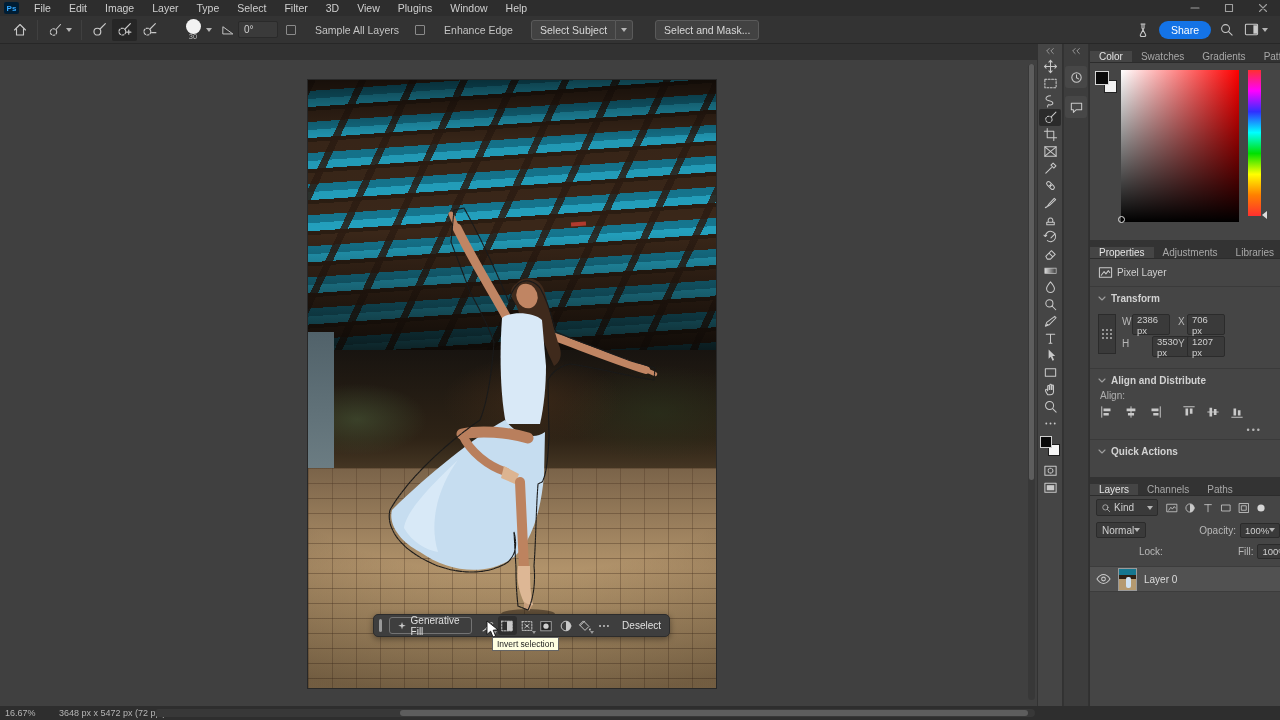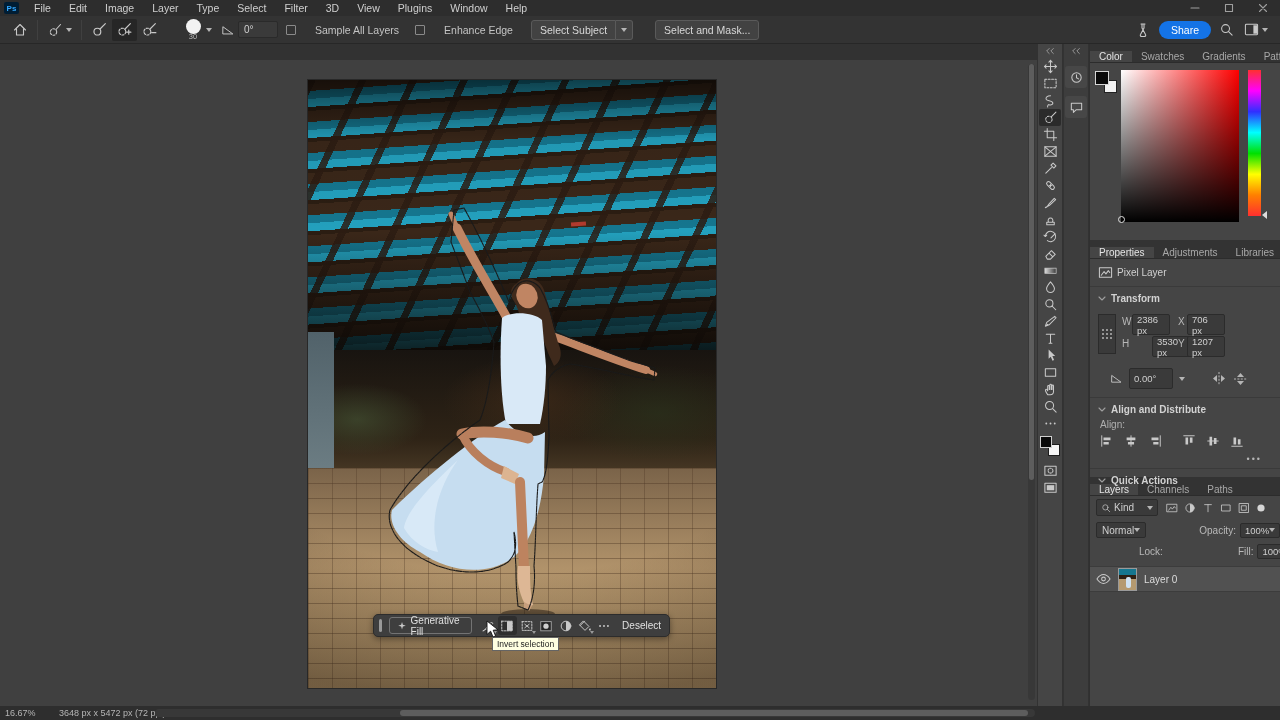--- a/index.html
+++ b/index.html
@@ -570,36 +570,20 @@
             </svg>
         </div>
         <span class="tf-lab" style="left:32px;top:8px;">W</span>
         <div class="tf-field" style="left:42px;top:6px;">2386 px</div>
         <span class="tf-lab" style="left:88px;top:8px;">X</span>
         <div class="tf-field" style="left:97px;top:6px;">706 px</div>
         <span class="tf-lab" style="left:32px;top:30px;">H</span>
         <div class="tf-field" style="left:42px;top:28px;margin-left:20px;">3530 px</div>
         <span class="tf-lab" style="left:88px;top:30px;">Y</span>
         <div class="tf-field" style="left:97px;top:28px;">1207 px</div>
-      </div>
-      <div class="anglerow">
-        <svg class="i" width="13" height="13" viewBox="0 0 16 16">
-            <path d="M2.5 12.5h11L2.5 4.5z"></path>
-          </svg>
-        <div class="tf-field" style="position:static;width:44px;">0.00°</div>
-        <span class="caret"></span>
-        <span style="width:14px;"></span>
-        <svg width="16" height="13" viewBox="0 0 16 13">
-            <path d="M8 0v13" stroke="#b5b5b5" stroke-width="1" stroke-dasharray="2 1.4"></path>
-            <path d="M6 3L2 6.5 6 10z M10 3l4 3.5L10 10z" fill="#b5b5b5"></path>
-          </svg>
-        <svg width="15" height="14" viewBox="0 0 15 14">
-            <path d="M1 7h13" stroke="#b5b5b5" stroke-width="1" stroke-dasharray="2 1.4"></path>
-            <path d="M4 5l3.5-4L11 5zM4 9l3.5 4L11 9z" fill="#b5b5b5"></path>
-          </svg>
       </div>
       <div class="hairline"></div>
       <div class="secrow">
         <svg class="i dim" width="8" height="6" viewBox="0 0 8 6">
             <path d="M1 1l3 3 3-3"></path>
           </svg>
         <span>Align and Distribute</span>
       </div>
       <div style="padding:0 10px;font-size:10px;color:#b0b0b0;">Align:</div>
       <div class="alignicons">

